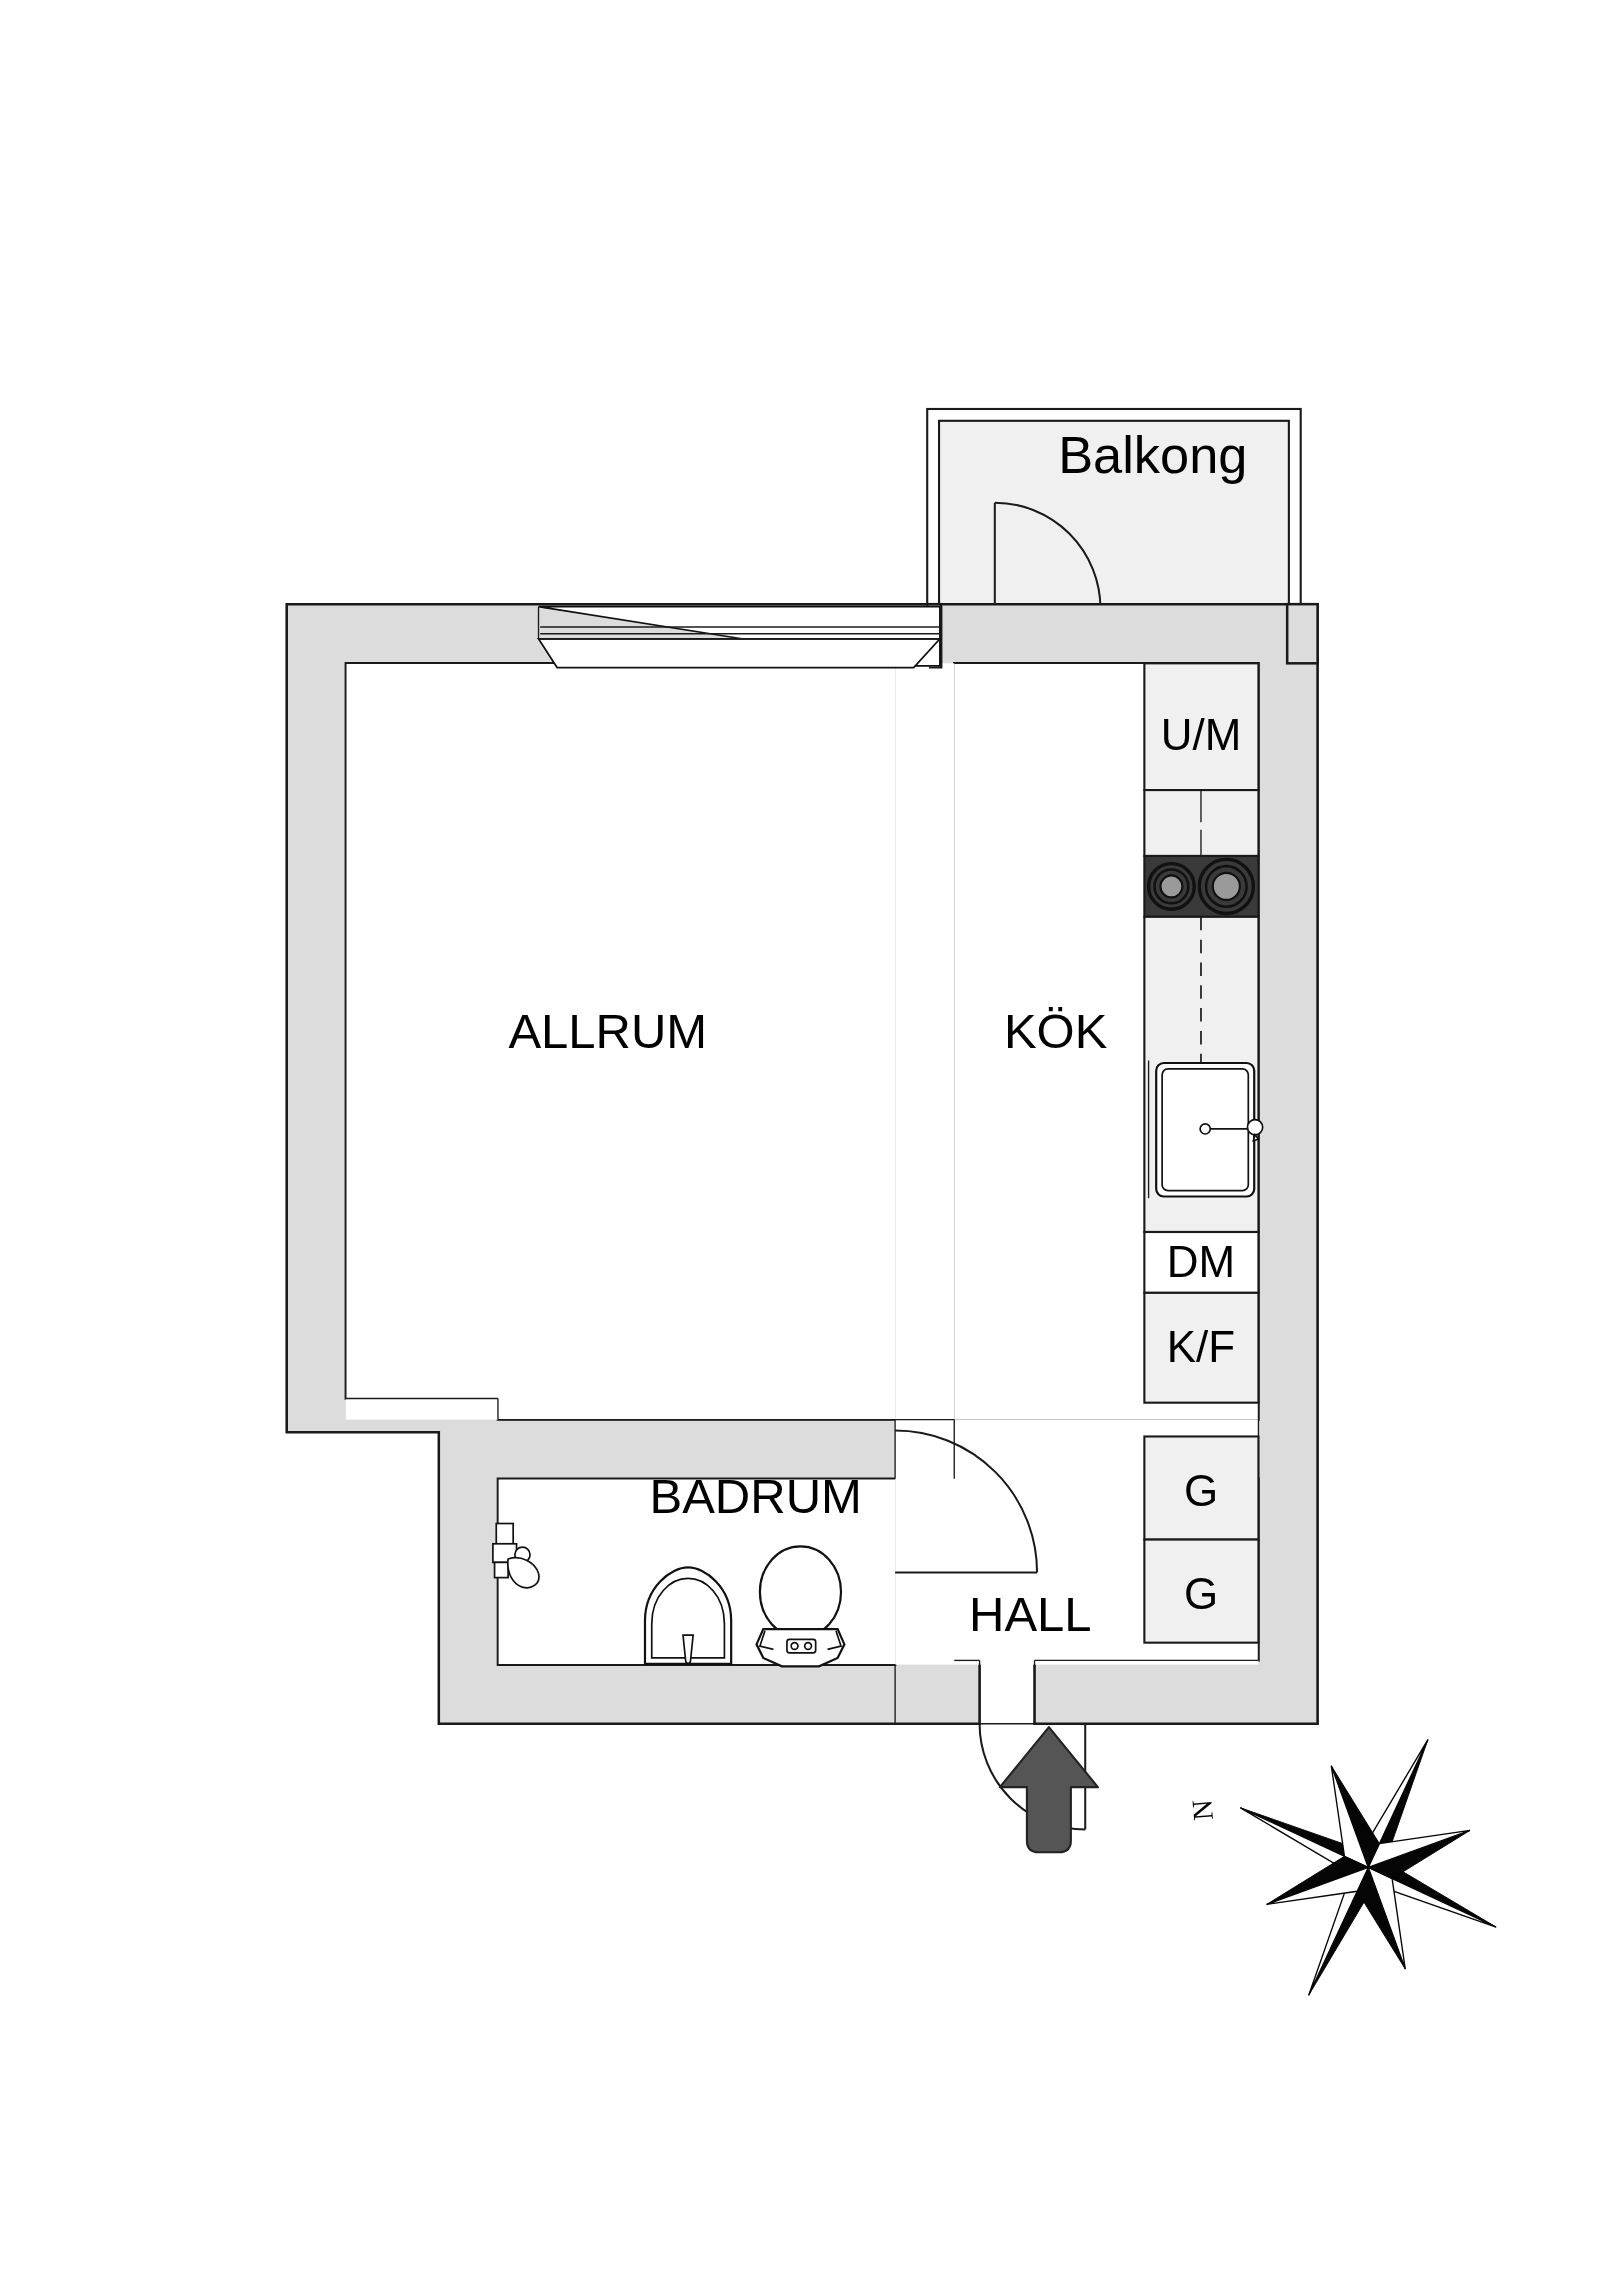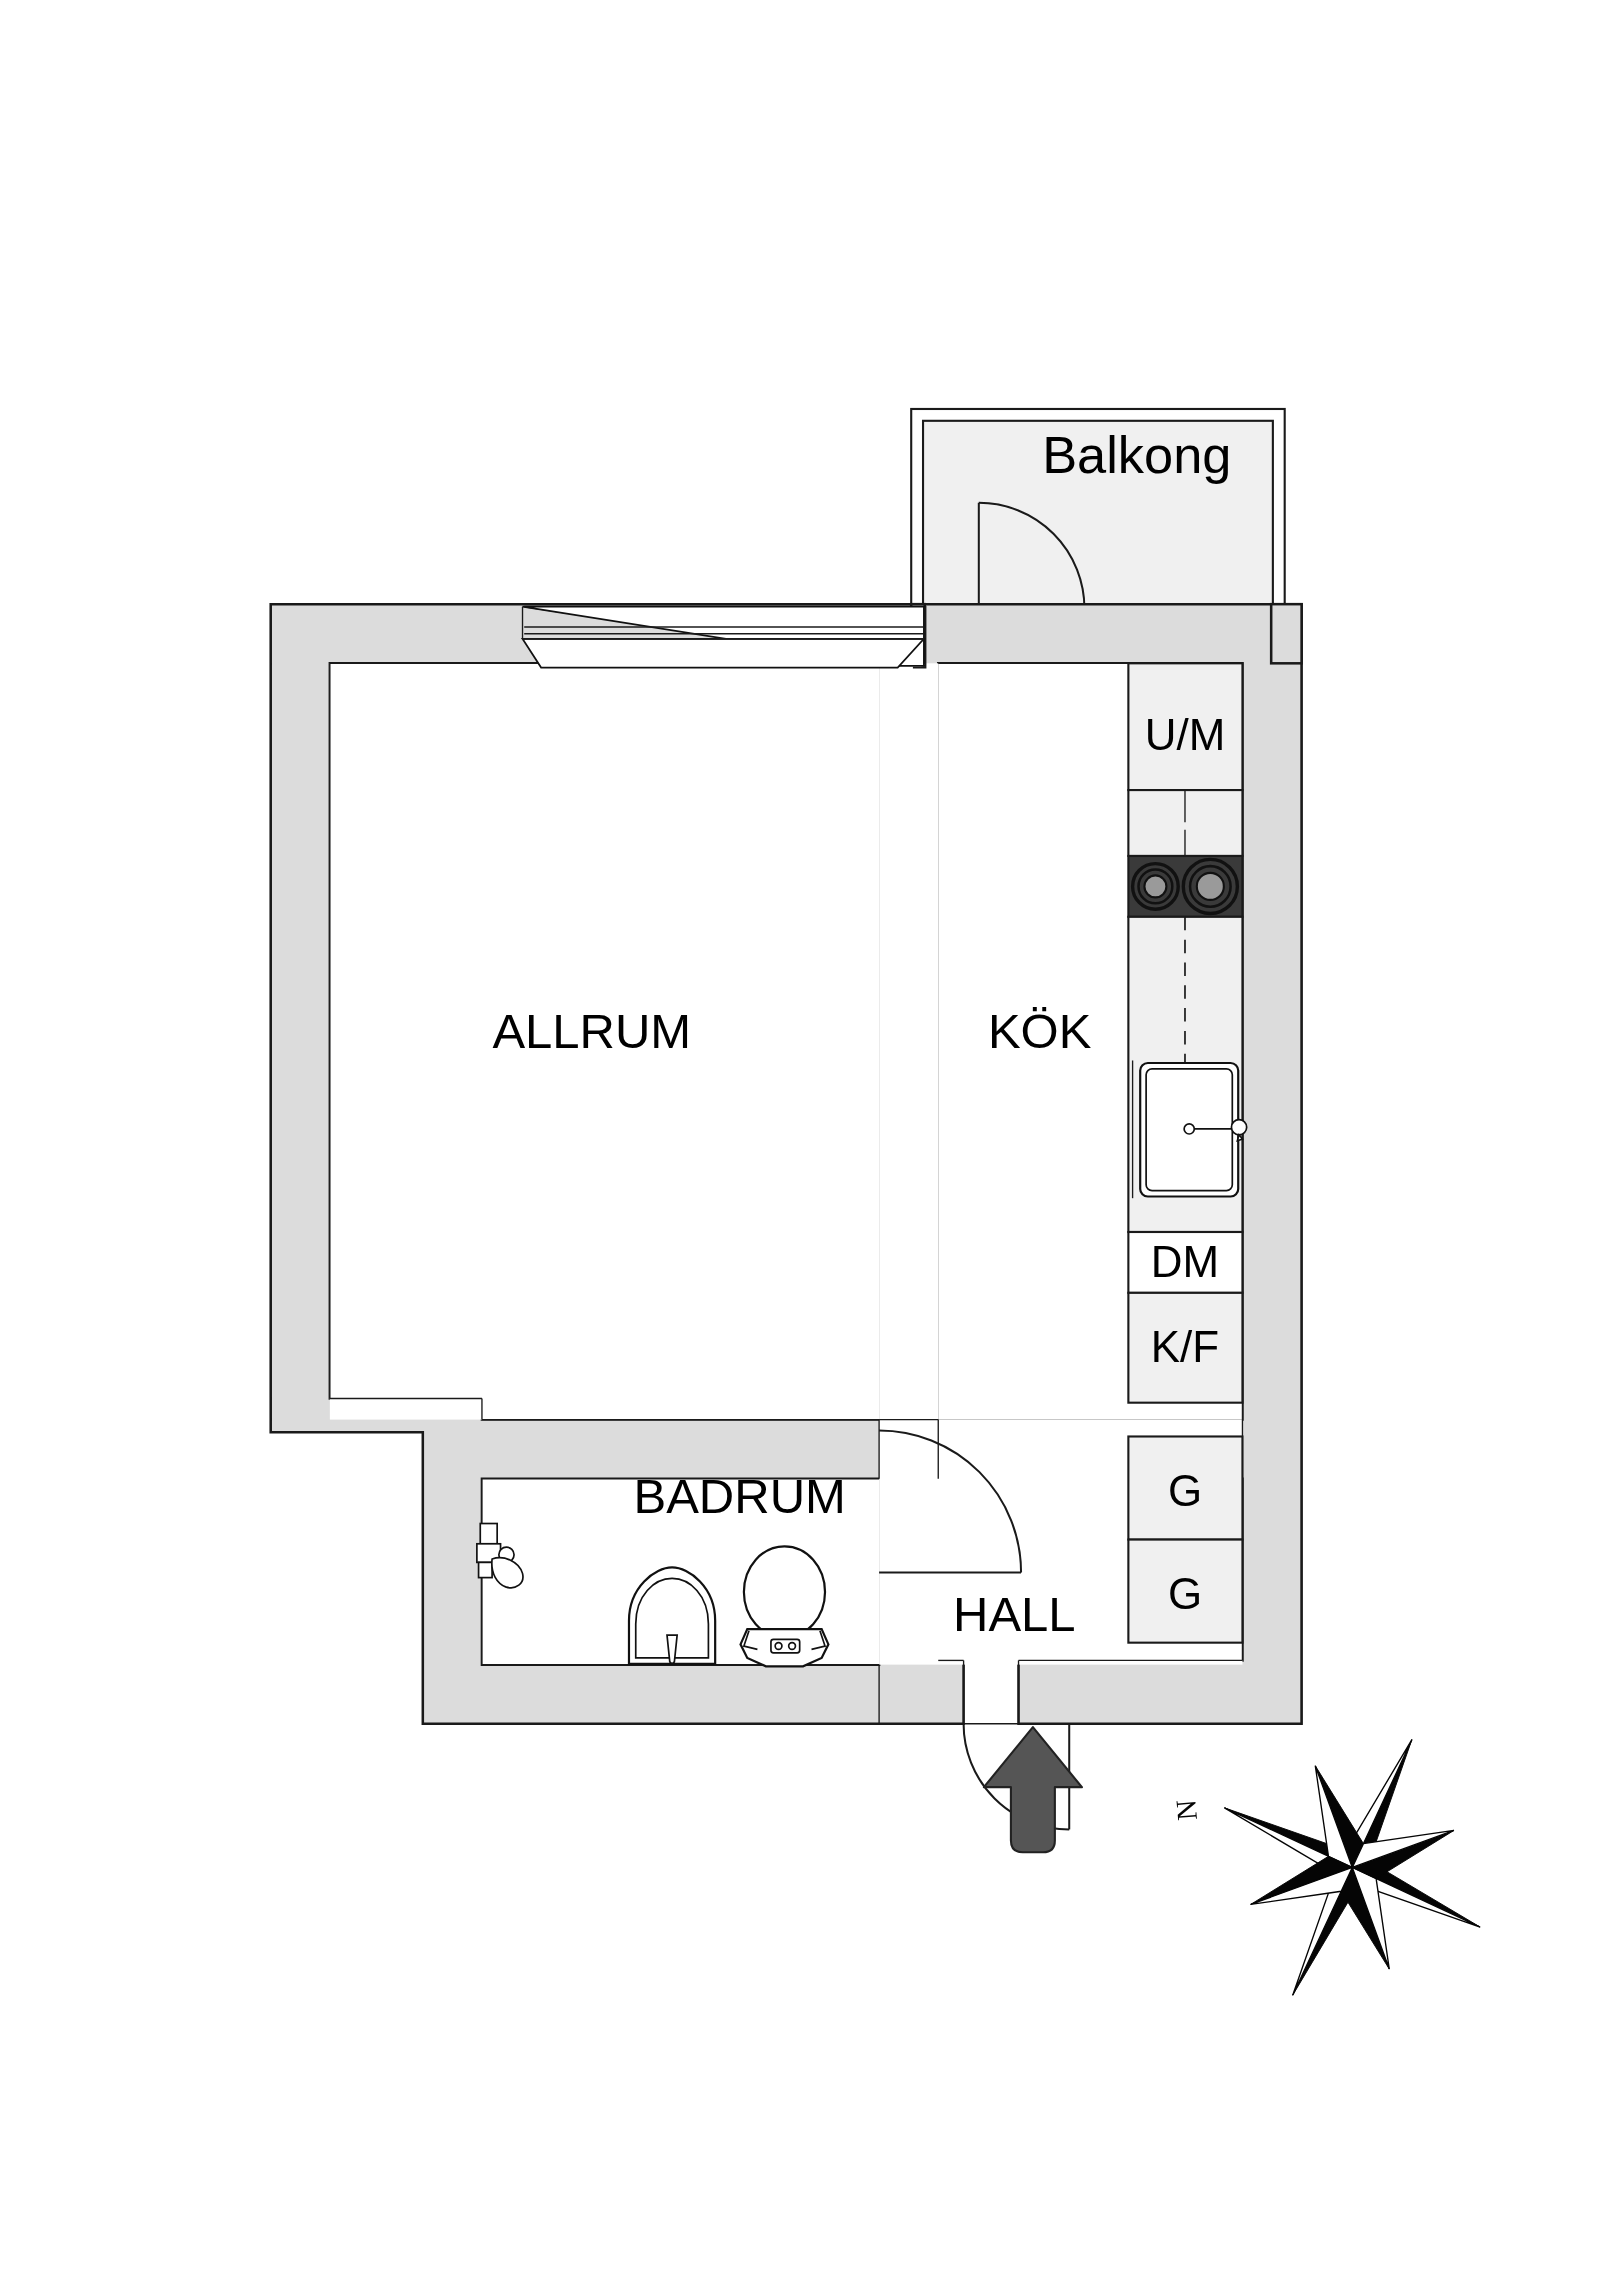--- a/index.html
+++ b/index.html
@@ -9,21 +9,21 @@
   }
   body {
     width: 1623px;
     height: 2295px;
     font-family: "Liberation Sans", sans-serif;
     position: relative;
     overflow: hidden;
   }
   #plan-root {
     position: absolute;
-    left: 0; top: 0;
+    left: 16px; top: 0;
     width: 1602px;
     height: 2295px;
   }
   svg.floorplan {
     display: block;
     width: 1623px;
     height: 2295px;
   }
   .wall      { fill: #dcdcdc; stroke: #1a1a1a; stroke-width: 3; }
   .room-fill { fill: #ffffff; stroke: none; }

